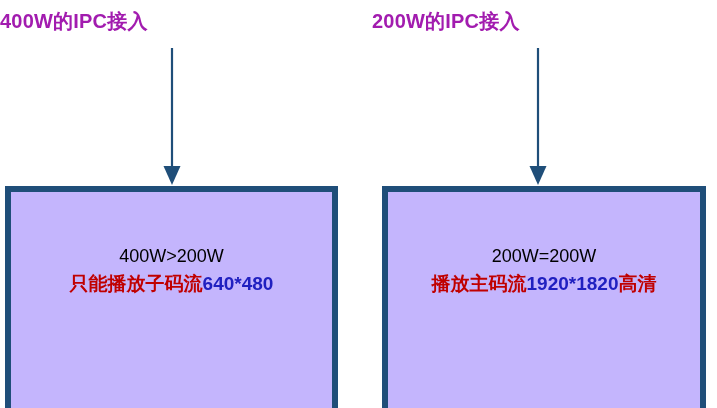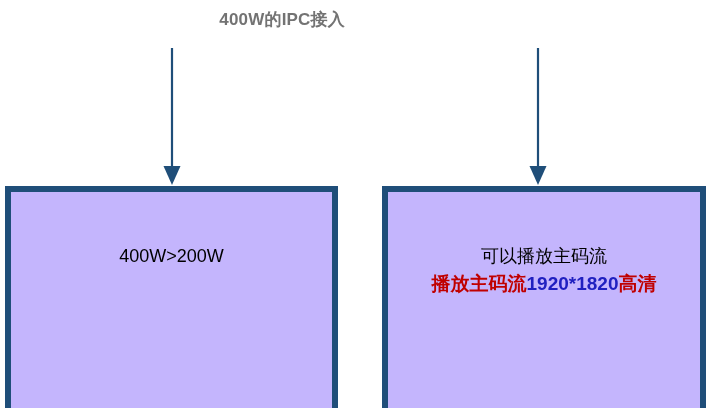--- a/index.html
+++ b/index.html
@@ -18,24 +18,24 @@
 
   .canvas {
     position: absolute;
     inset: 0;
   }
 
   
   .col-title {
     position: absolute;
     top: 8px;
-    font-size: 17px;
+    font-size: 20px;
     font-weight: bold;
-    color: #737373;
-    text-align: right;
+    color: #a21caf;
+    text-align: left;
     white-space: nowrap;
     letter-spacing: 0.2px;
   }
   .col-title.left  { left: 0;   width: 345px; }
   .col-title.right { left: 372px; width: 345px; }
 
   
   .arrow {
     position: absolute;
     top: 48px;
@@ -93,33 +93,37 @@
   <div class="arrow left">
     <svg width="20" height="138" viewBox="0 0 20 138" xmlns="http://www.w3.org/2000/svg">
       <line x1="10" y1="0" x2="10" y2="120" stroke="#1F4E79" stroke-width="2.2"></line>
       <polygon points="1.5,118 18.5,118 10,137" fill="#1F4E79"></polygon>
     </svg>
   </div>
 
   <div class="panel left">
     <div class="panel-inner">
       <div class="line l1">400W&gt;200W</div>
+      <div class="line l3">
+        <span class="seg-red">只能播放子码流</span><span class="seg-blue">640*480</span><span class="seg-red"></span>
+      </div>
     </div>
   </div>
 
+  <div class="col-title right">200W的IPC接入</div>
 
   <div class="arrow right">
     <svg width="20" height="138" viewBox="0 0 20 138" xmlns="http://www.w3.org/2000/svg">
       <line x1="10" y1="0" x2="10" y2="120" stroke="#1F4E79" stroke-width="2.2"></line>
       <polygon points="1.5,118 18.5,118 10,137" fill="#1F4E79"></polygon>
     </svg>
   </div>
 
   <div class="panel right">
     <div class="panel-inner">
-      <div class="line l2">可以播放主码流</div>
+      <div class="line l1">200W=200W</div>
       <div class="line l3">
         <span class="seg-red">播放主码流</span><span class="seg-blue">1920*1820</span><span class="seg-red">高清</span>
       </div>
     </div>
   </div>
 
 </div>
 
 </body></html>

